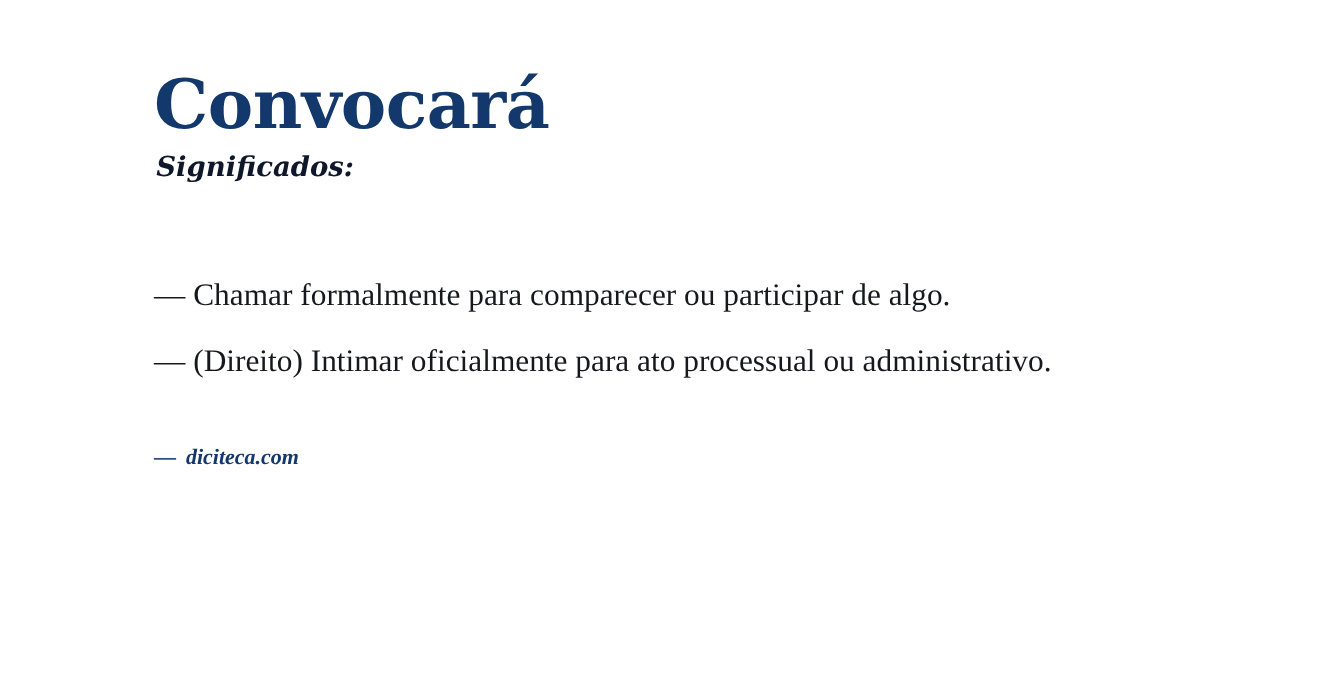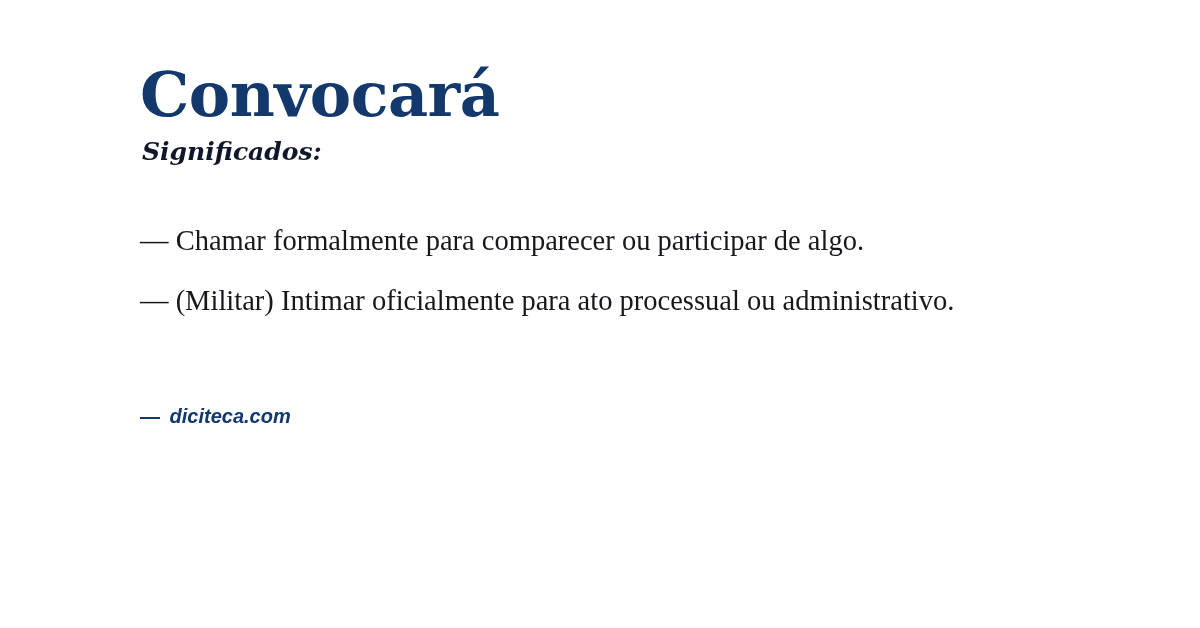--- a/index.html
+++ b/index.html
@@ -33,39 +33,39 @@
   }
   .subtitle {
     font-family: "DejaVu Serif", serif;
     font-style: italic;
     font-weight: 700;
     font-size: 25px;
     color: #0f172a;
     margin: 10px 0 0 2px;
   }
   .senses {
-    margin-top: 56px;
+    margin-top: 84px;
   }
   .sense {
     font-family: "Liberation Serif", serif;
     font-size: 28.5px;
     line-height: 1.32;
     color: #16181d;
     margin: 0 0 22px 0;
     max-width: 925px;
     text-indent: 0;
   }
   .sense .dash {
     color: #16181d;
   }
   .footer {
     position: absolute;
     left: 140px;
     bottom: 56px;
-    font-family: Liberation Sans, sans-serif;
+    font-family: Liberation Serif, serif;
     font-style: italic;
     font-weight: 700;
     font-size: 20px;
     color: #13386b;
   }
   .footer .dash {
     font-style: normal;
     font-weight: 700;
     margin-right: 4px;
   }
@@ -84,21 +84,21 @@
 
   <div class="senses">
 
     <p class="sense">
       <span class="dash">—</span>
       <span>Chamar formalmente para comparecer ou participar de algo.</span>
     </p>
 
     <p class="sense">
       <span class="dash">—</span>
-      <span>(Militar) Intimar oficialmente para ato processual ou administrativo.</span>
+      <span>(Direito) Intimar oficialmente para ato processual ou administrativo.</span>
     </p>
 
 
   </div>
 
   <div class="footer">
     <span class="dash">—</span>
     <span class="source-name">diciteca.com</span>
   </div>
 

